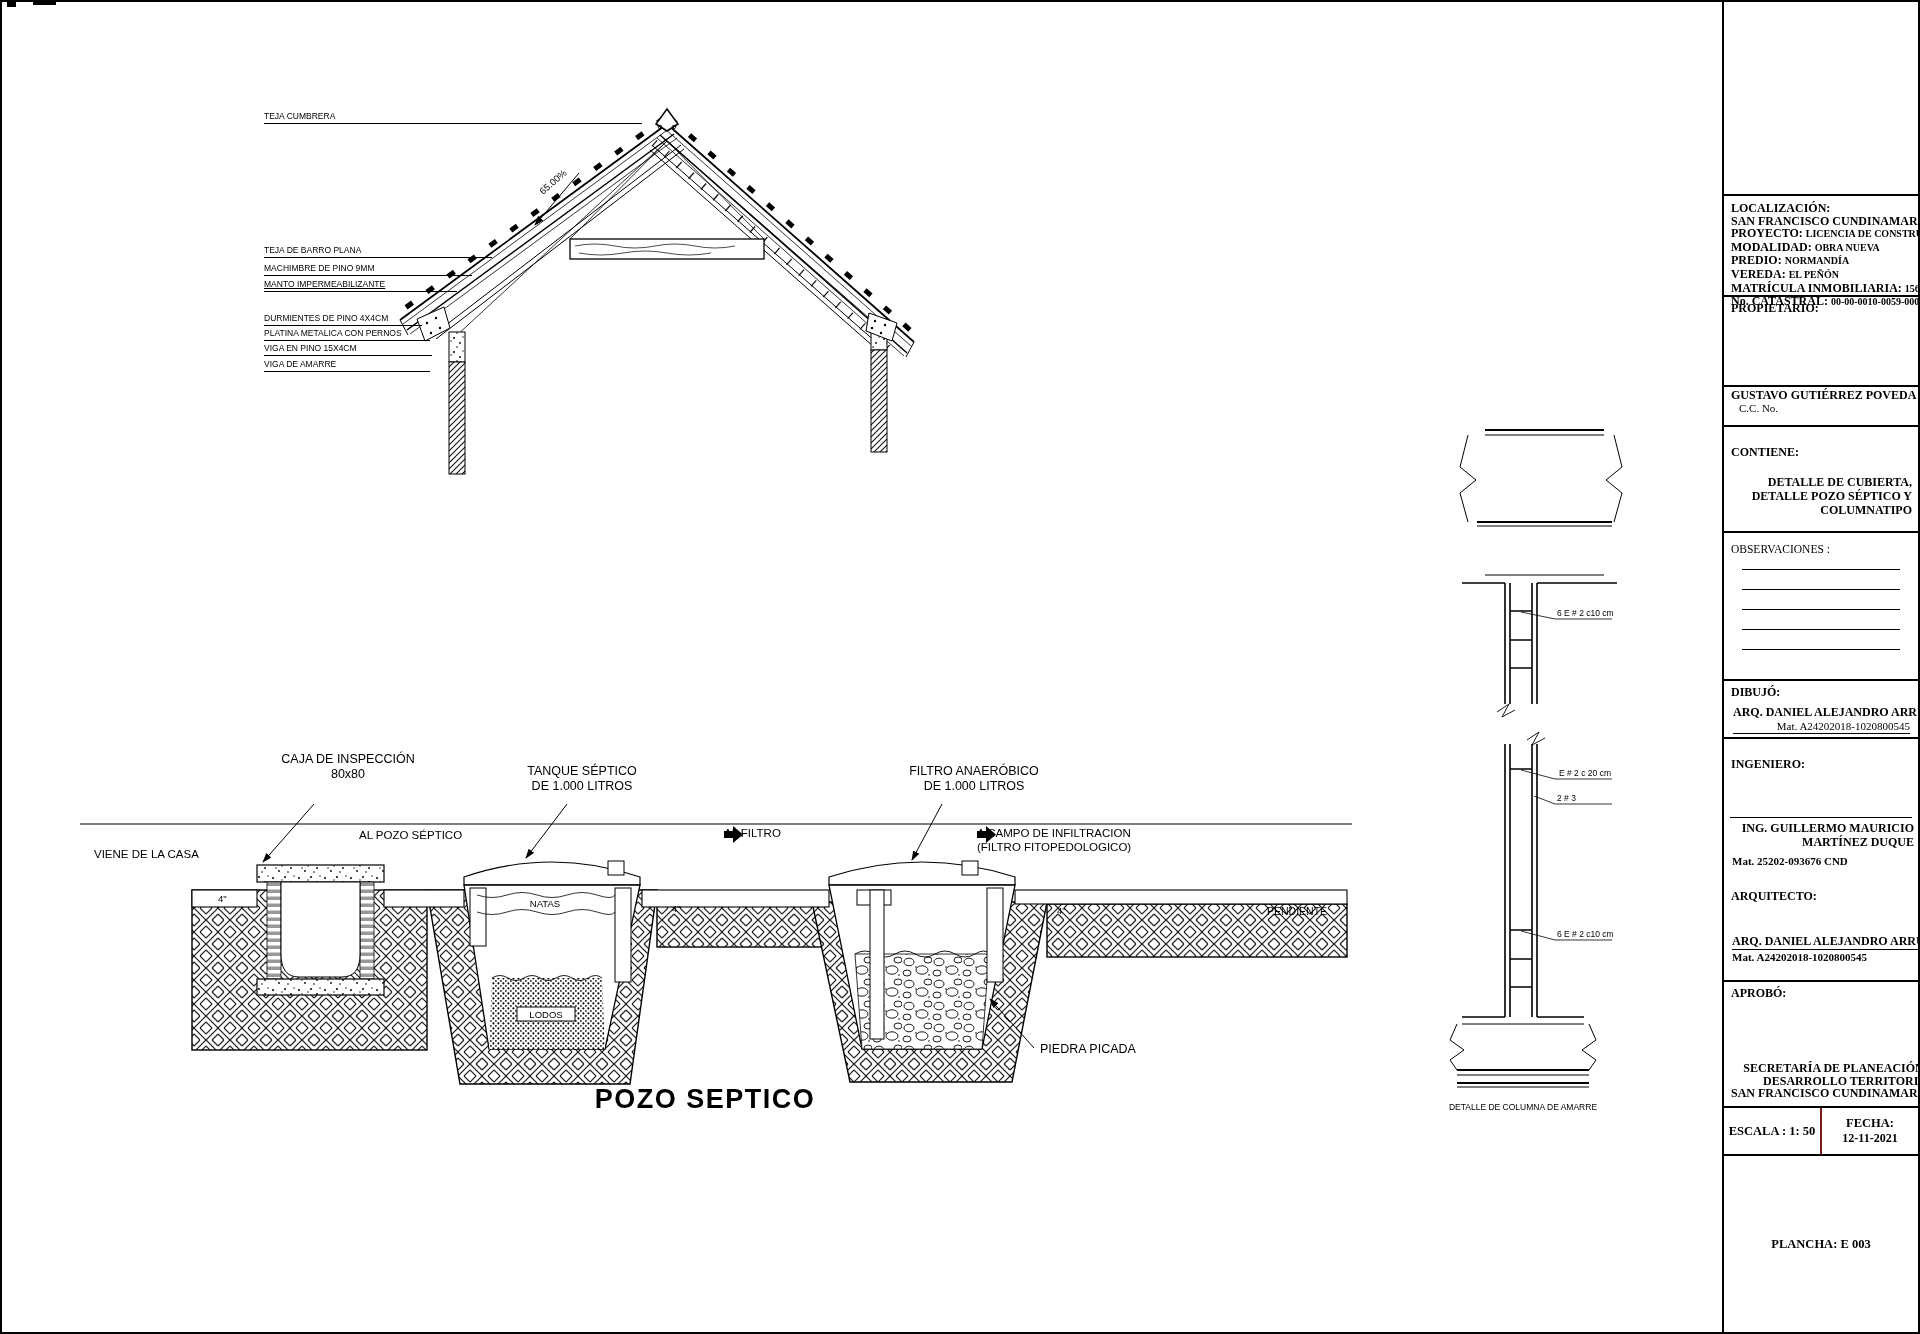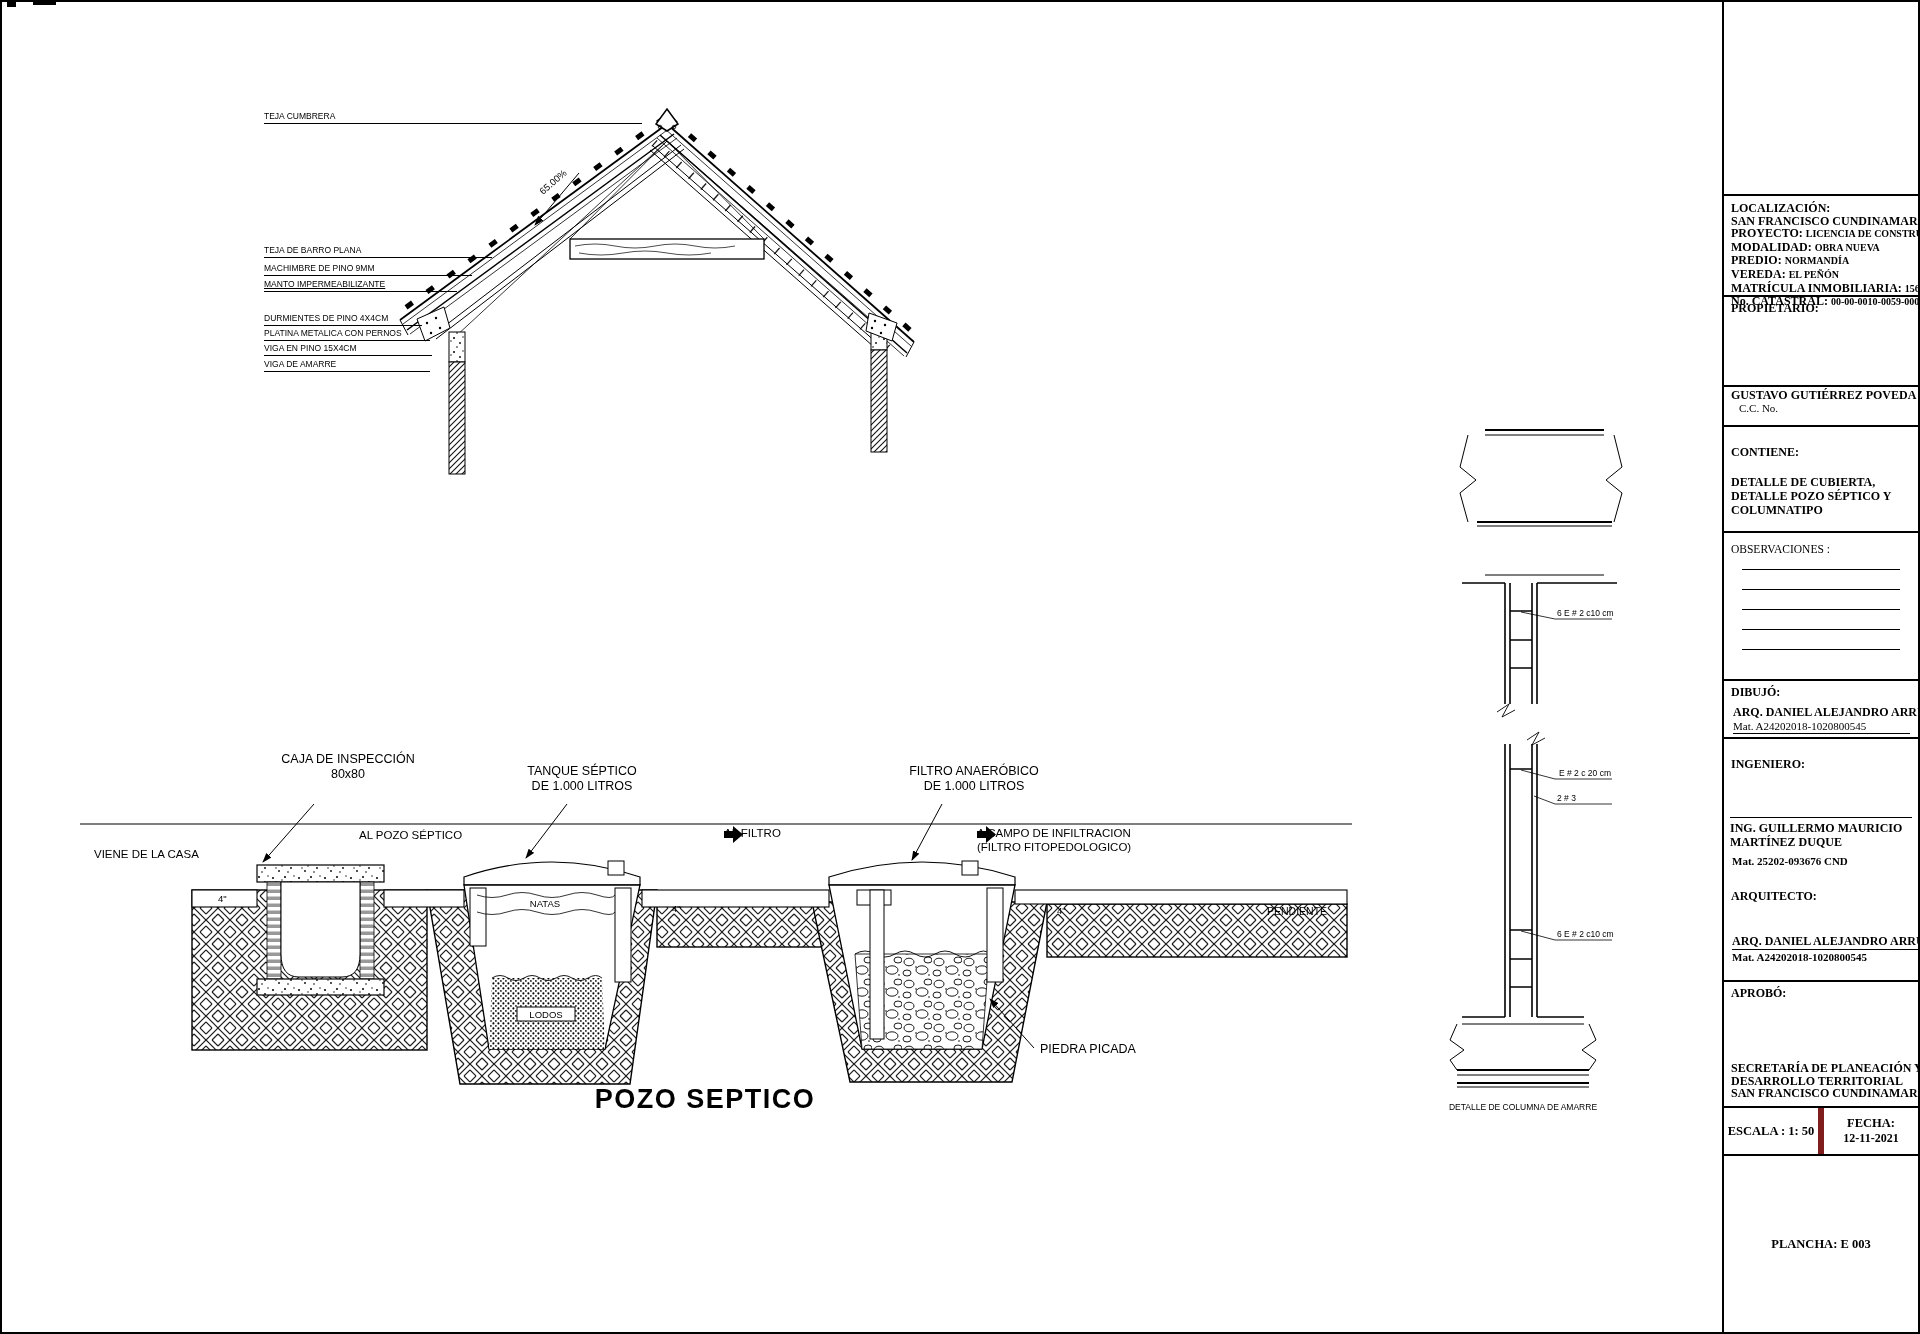--- a/index.html
+++ b/index.html
@@ -31,25 +31,25 @@
               display:flex;flex-direction:column;
               font-family:"Liberation Serif",serif;}
   .tb-sec{position:relative;border-bottom:2px solid #000;box-sizing:border-box;
           padding:4px 7px;flex:0 0 auto;}
   .tb-sec.last{border-bottom:none;flex:1 1 auto;}
   .tb-line{font-size:12px;font-weight:bold;line-height:12.6px;white-space:nowrap;}
   .tb-line .val{font-size:10px;}
   .tb-label{font-size:12px;font-weight:bold;}
   .tb-val{font-size:11px;}
   .obs-line{height:0;border-bottom:1.5px solid #000;width:158px;margin:19px auto 0 auto;}
-  .abs{position:absolute;}
+  .abs{position:absolute;text-align:right;}
   .tb-cells{display:flex;height:100%;}
   .cell{flex:1;display:flex;flex-direction:column;align-items:center;justify-content:center;
         font-weight:bold;font-size:12.5px;text-align:center;}
-  .cell.left{border-right:6px solid #7f1d1d;}
+  .cell.left{border-right:2px solid #7f1d1d;}
 </style>
 </head>
 <body>
 
 <div class="page">
 
   <svg width="0" height="0" style="position:absolute">
     <defs>
       <pattern id="bw" width="24" height="24" patternUnits="userSpaceOnUse">
         <rect width="24" height="24" fill="#fff"></rect>

